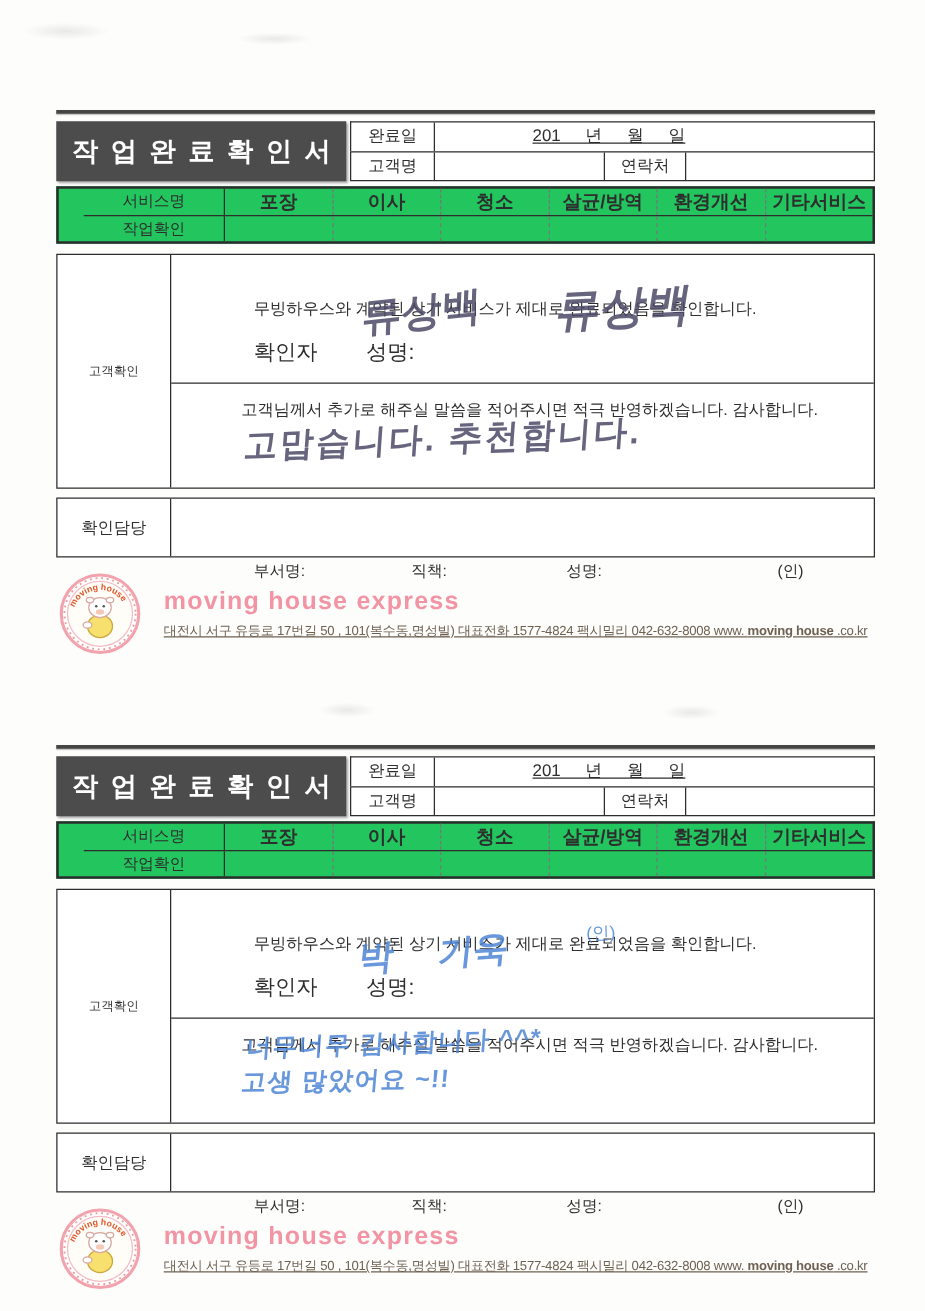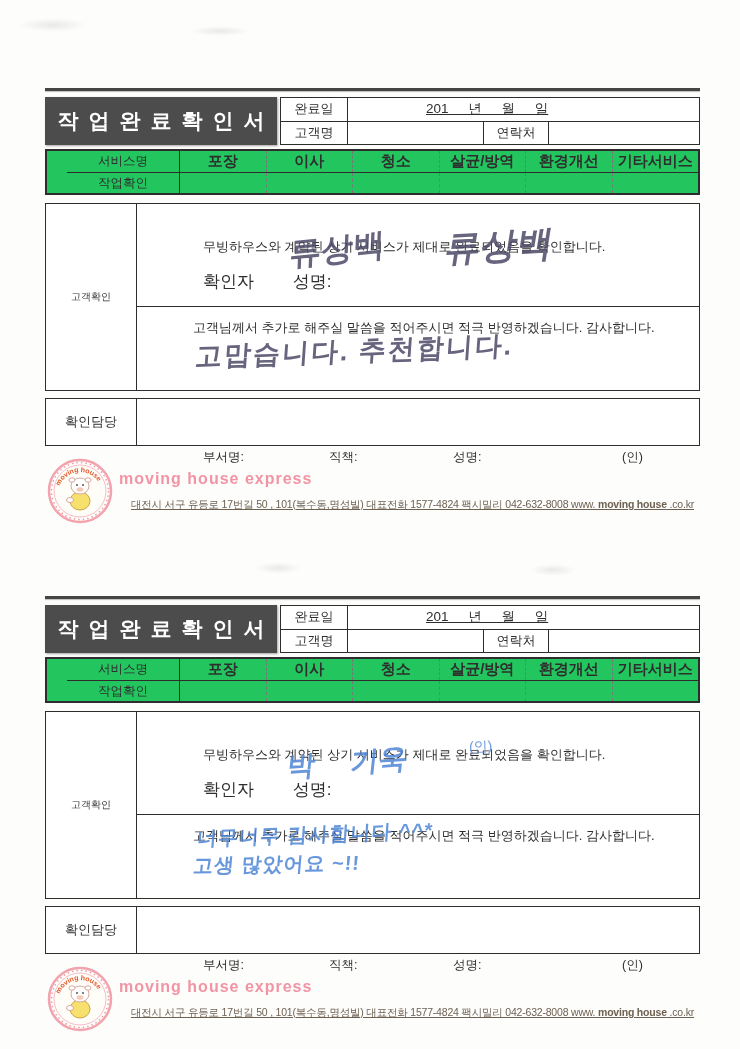--- a/index.html
+++ b/index.html
@@ -64,21 +64,21 @@
   
   .manager-row{margin-top:7px;border:1.8px solid #2d2d2d;height:48px;display:flex;box-sizing:border-box;background:#fff;}
   .mgr-label{width:90px;border-right:1.4px solid #2d2d2d;display:flex;align-items:center;justify-content:center;font-size:13px;}
   .mgr-content{flex:1;position:relative;font-size:12.5px;}
   .mgr-content span{position:absolute;top:6px;margin-top:44px;}
   .mgr-dept{left:66px}.mgr-pos{left:192px}.mgr-name{left:316px}.mgr-seal{left:485px}
 
   
   .footer{position:relative;height:72px;margin-top:12px;}
   .logo{position:absolute;left:2px;top:0;}
-  .brand{position:absolute;left:74px;top:12px;font-size:16px;font-weight:bold;letter-spacing:1px;}
+  .brand{position:absolute;left:86px;top:12px;font-size:20px;font-weight:bold;letter-spacing:1px;}
   .address{position:absolute;left:86px;top:40px;font-size:10.5px;white-space:nowrap;letter-spacing:-0.2px;text-decoration:underline;}
   .address b{font-weight:bold;}
 
   
   .smudge{position:absolute;border-radius:50%;background:radial-gradient(ellipse,rgba(110,110,110,.14),rgba(110,110,110,0) 70%);pointer-events:none;}
 </style>
 </head>
 <body>
 
 <div class="page">

